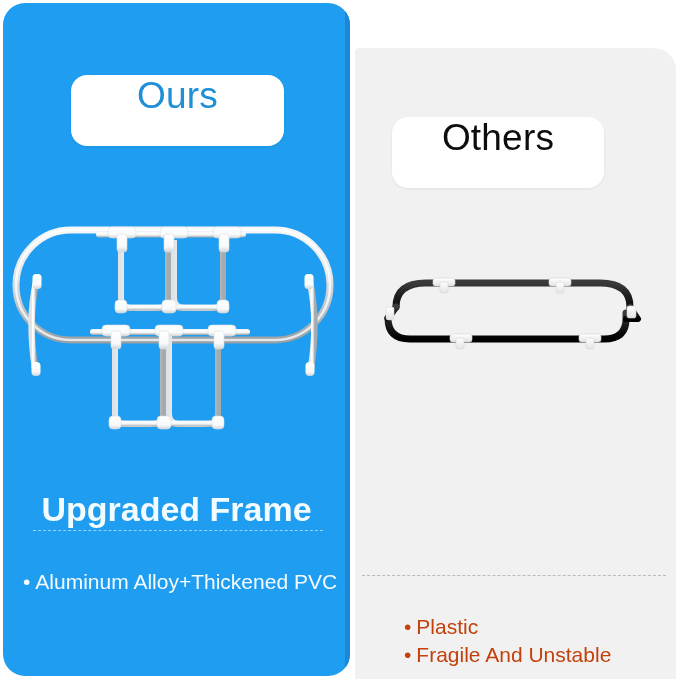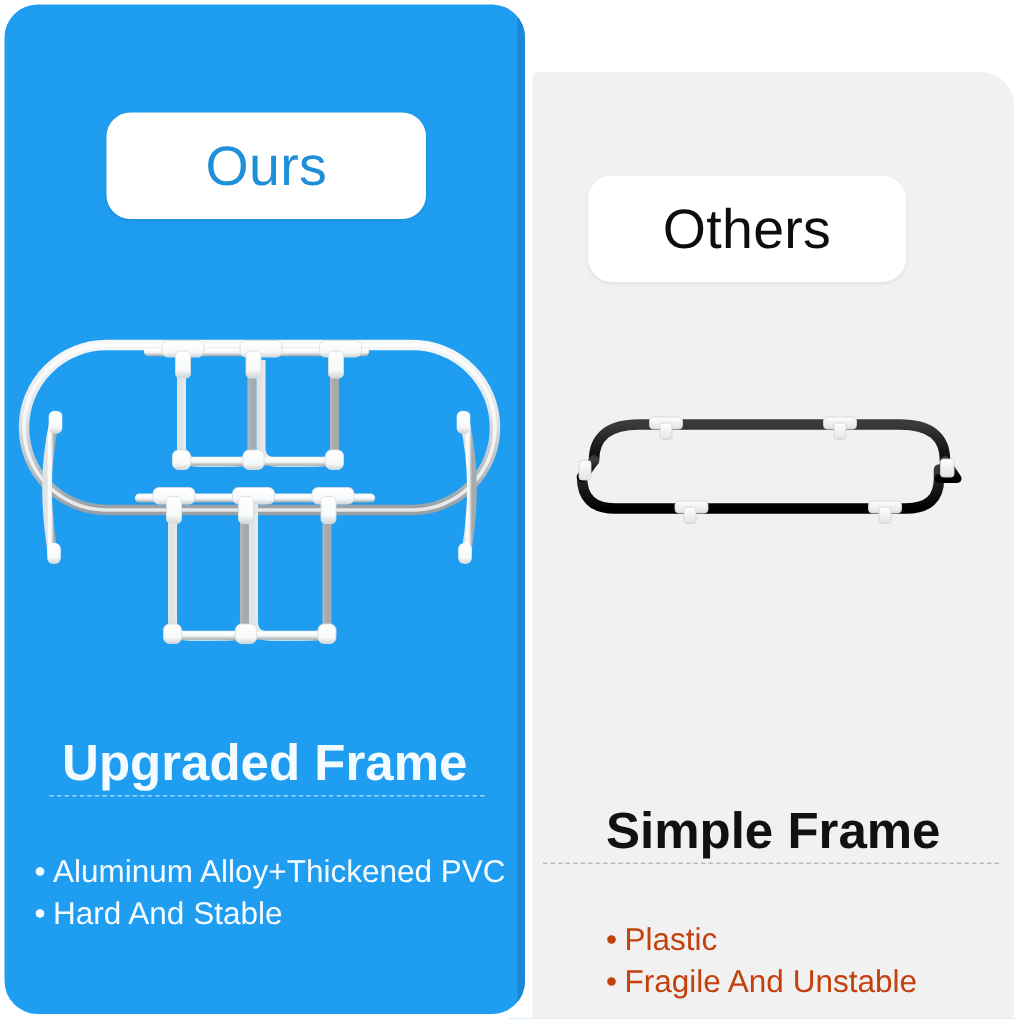--- a/index.html
+++ b/index.html
@@ -50,21 +50,20 @@
     border-radius: 4px 22px 22px 4px;
     margin-top: 45px;
   }
 
   
   .badge {
     position: absolute;
     background: #ffffff;
     border-radius: 16px;
     display: flex;
-    align-items: center;
     justify-content: center;
     box-shadow: 0 1px 3px rgba(0,0,0,0.07);
   }
   .badge-ours {
     left: 68px;
     top: 72px;
     width: 213px;
     height: 71px;
   }
   .badge-others {
@@ -230,23 +229,20 @@
         </g>
       </svg>
     </div>
 
     <div class="section-title title-ours">Upgraded Frame</div>
     <div class="divider divider-ours"></div>
 
     <ul class="bullets bullets-ours">
       <li>
         <span class="bullet-dot">•</span><span>Aluminum Alloy+Thickened PVC</span>
-      </li>
-      <li>
-        <span class="bullet-dot">•</span><span>Hard And Stable</span>
       </li>
     </ul>
   </div>
 
   <div class="panel panel-others">
 
     <div class="badge badge-others" style="left:37px; top:69px;">
       <span class="badge-label">Others</span>
     </div>
 
@@ -291,21 +287,20 @@
           <rect x="82" y="71" width="22" height="8" rx="2.5"></rect>
           <rect x="88" y="75" width="8" height="11" rx="2"></rect>
           <rect x="211" y="71" width="22" height="8" rx="2.5"></rect>
           <rect x="218" y="75" width="8" height="11" rx="2"></rect>
           <rect x="18" y="44" width="8" height="13" rx="2"></rect>
           <rect x="259" y="43" width="9" height="12" rx="2"></rect>
         </g>
       </svg>
     </div>
 
-    <div class="section-title title-others" style="left:0; top:487px; width:321px;">Simple Frame</div>
     <div class="divider divider-others" style="left:7px; top:527px; width:304px;"></div>
 
     <ul class="bullets bullets-others" style="left:49px; top:565px;">
       <li>
         <span class="bullet-dot">•</span><span>Plastic</span>
       </li>
       <li>
         <span class="bullet-dot">•</span><span>Fragile And Unstable</span>
       </li>
     </ul>

